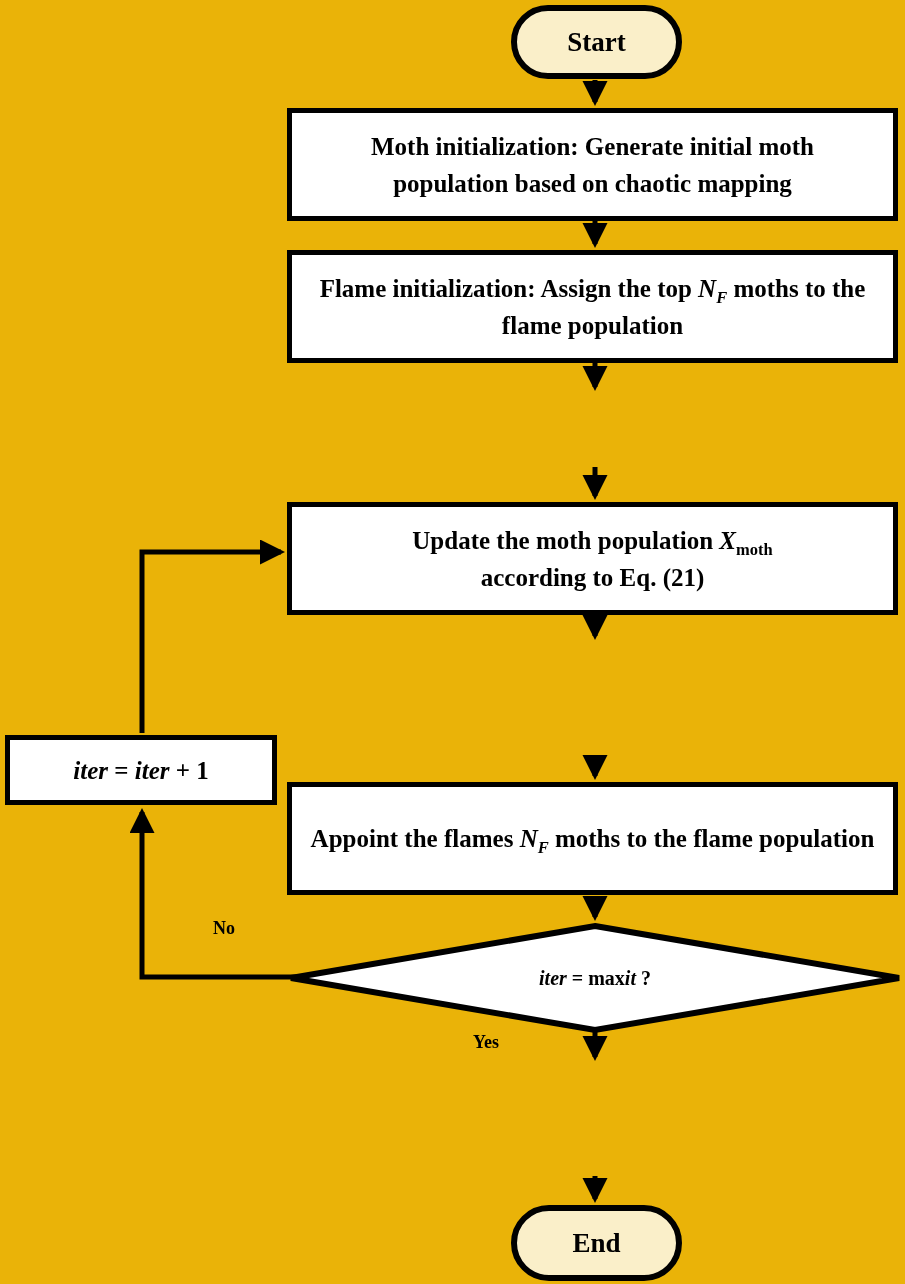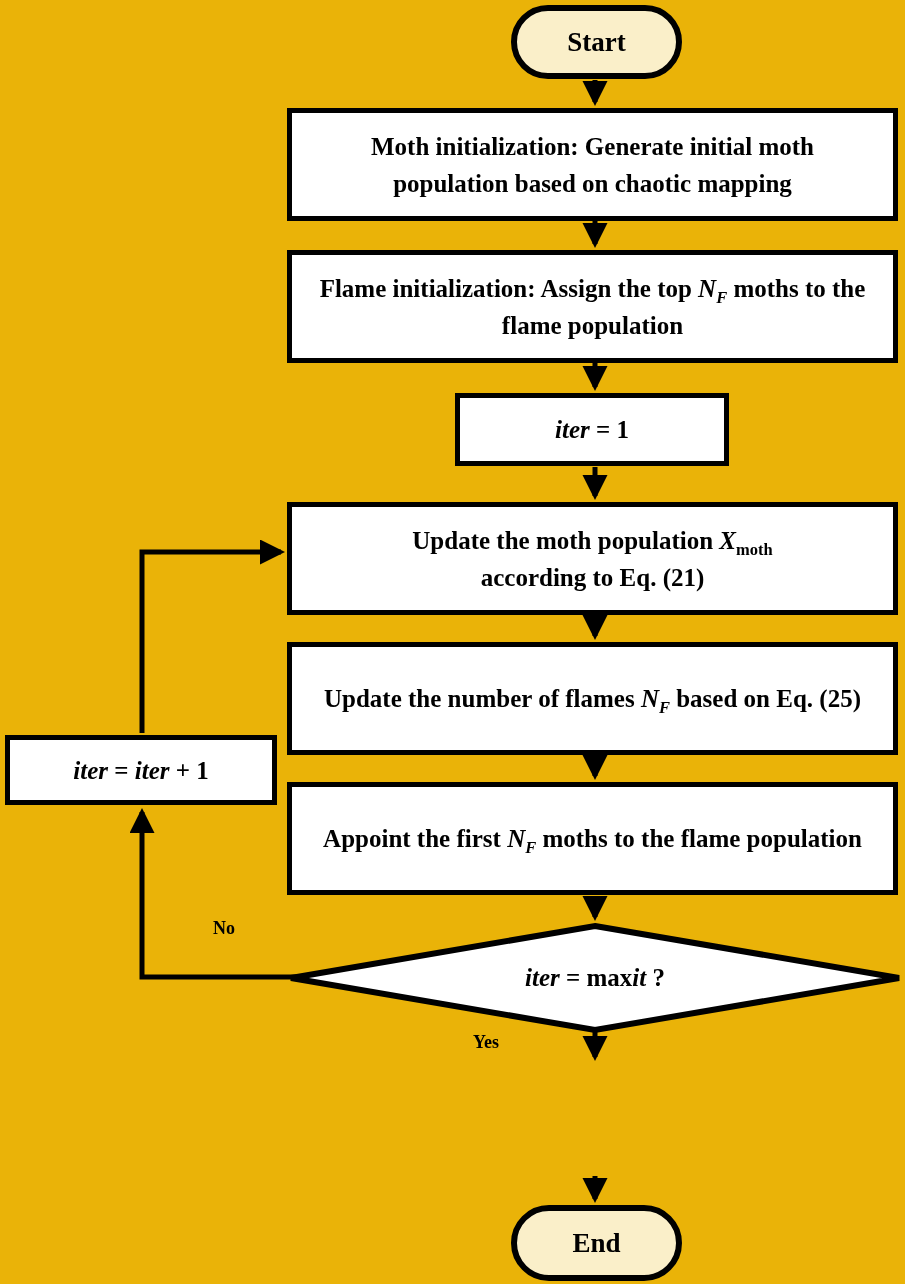--- a/index.html
+++ b/index.html
@@ -37,21 +37,21 @@
   .oneline { white-space: nowrap; }
   .var { font-style: italic; }
   sub { font-size: 0.66em; line-height: 0; }
   .edge-label {
     position: absolute;
     font-size: 18px;
     line-height: 1;
   }
   .decision-label {
     position: absolute;
-    font-size: 25px;
+    font-size: 20px;
     line-height: 38px;
     text-align: center;
     white-space: nowrap;
   }
   svg.connectors { position: absolute; left: 0; top: 0; }
 </style>
 </head>
 <body>
 
 <div class="canvas">
@@ -84,35 +84,29 @@
   <div class="node box" style="left:287px;top:108px;width:611px;height:113px">
     <div class="oneline">Moth initialization: Generate initial moth</div>
     <div class="oneline">population based on chaotic mapping</div>
   </div>
 
   <div class="node box" style="left:287px;top:250px;width:611px;height:113px">
     <div class="oneline"><span>Flame initialization: Assign the top </span><span class="var">N</span><sub class="var">F</sub><span> moths to the</span></div>
     <div class="oneline">flame population</div>
   </div>
 
-  <div class="node box oneline" style="left:455px;top:393px;width:274px;height:73px">
-    <div><span class="var">iter</span><span> = 1</span></div>
-  </div>
 
   <div class="node box" style="left:287px;top:502px;width:611px;height:113px">
     <div class="oneline"><span>Update the moth population </span><span class="var">X</span><sub>moth</sub></div>
     <div class="oneline">according to Eq. (21)</div>
   </div>
 
-  <div class="node box oneline" style="left:287px;top:642px;width:611px;height:113px">
-    <div><span>Update the number of flames </span><span class="var">N</span><sub class="var">F</sub><span> based on Eq. (25)</span></div>
-  </div>
 
   <div class="node box oneline" style="left:287px;top:782px;width:611px;height:113px">
-    <div><span>Appoint the first </span><span class="var">N</span><sub class="var">F</sub><span> moths to the flame population</span></div>
+    <div><span>Appoint the flames </span><span class="var">N</span><sub class="var">F</sub><span> moths to the flame population</span></div>
   </div>
 
   <div class="node box oneline" style="left:5px;top:735px;width:272px;height:70px">
     <div><span class="var">iter</span><span> = </span><span class="var">iter</span><span> + 1</span></div>
   </div>
 
   <div class="decision-label" style="left:395px;top:959px;width:400px;height:38px"><span class="var">iter</span><span> = max</span><span class="var">it</span><span> ?</span></div>
 
   <div class="edge-label" style="left:213px;top:919px">No</div>
   <div class="edge-label" style="left:473px;top:1033px">Yes</div>

